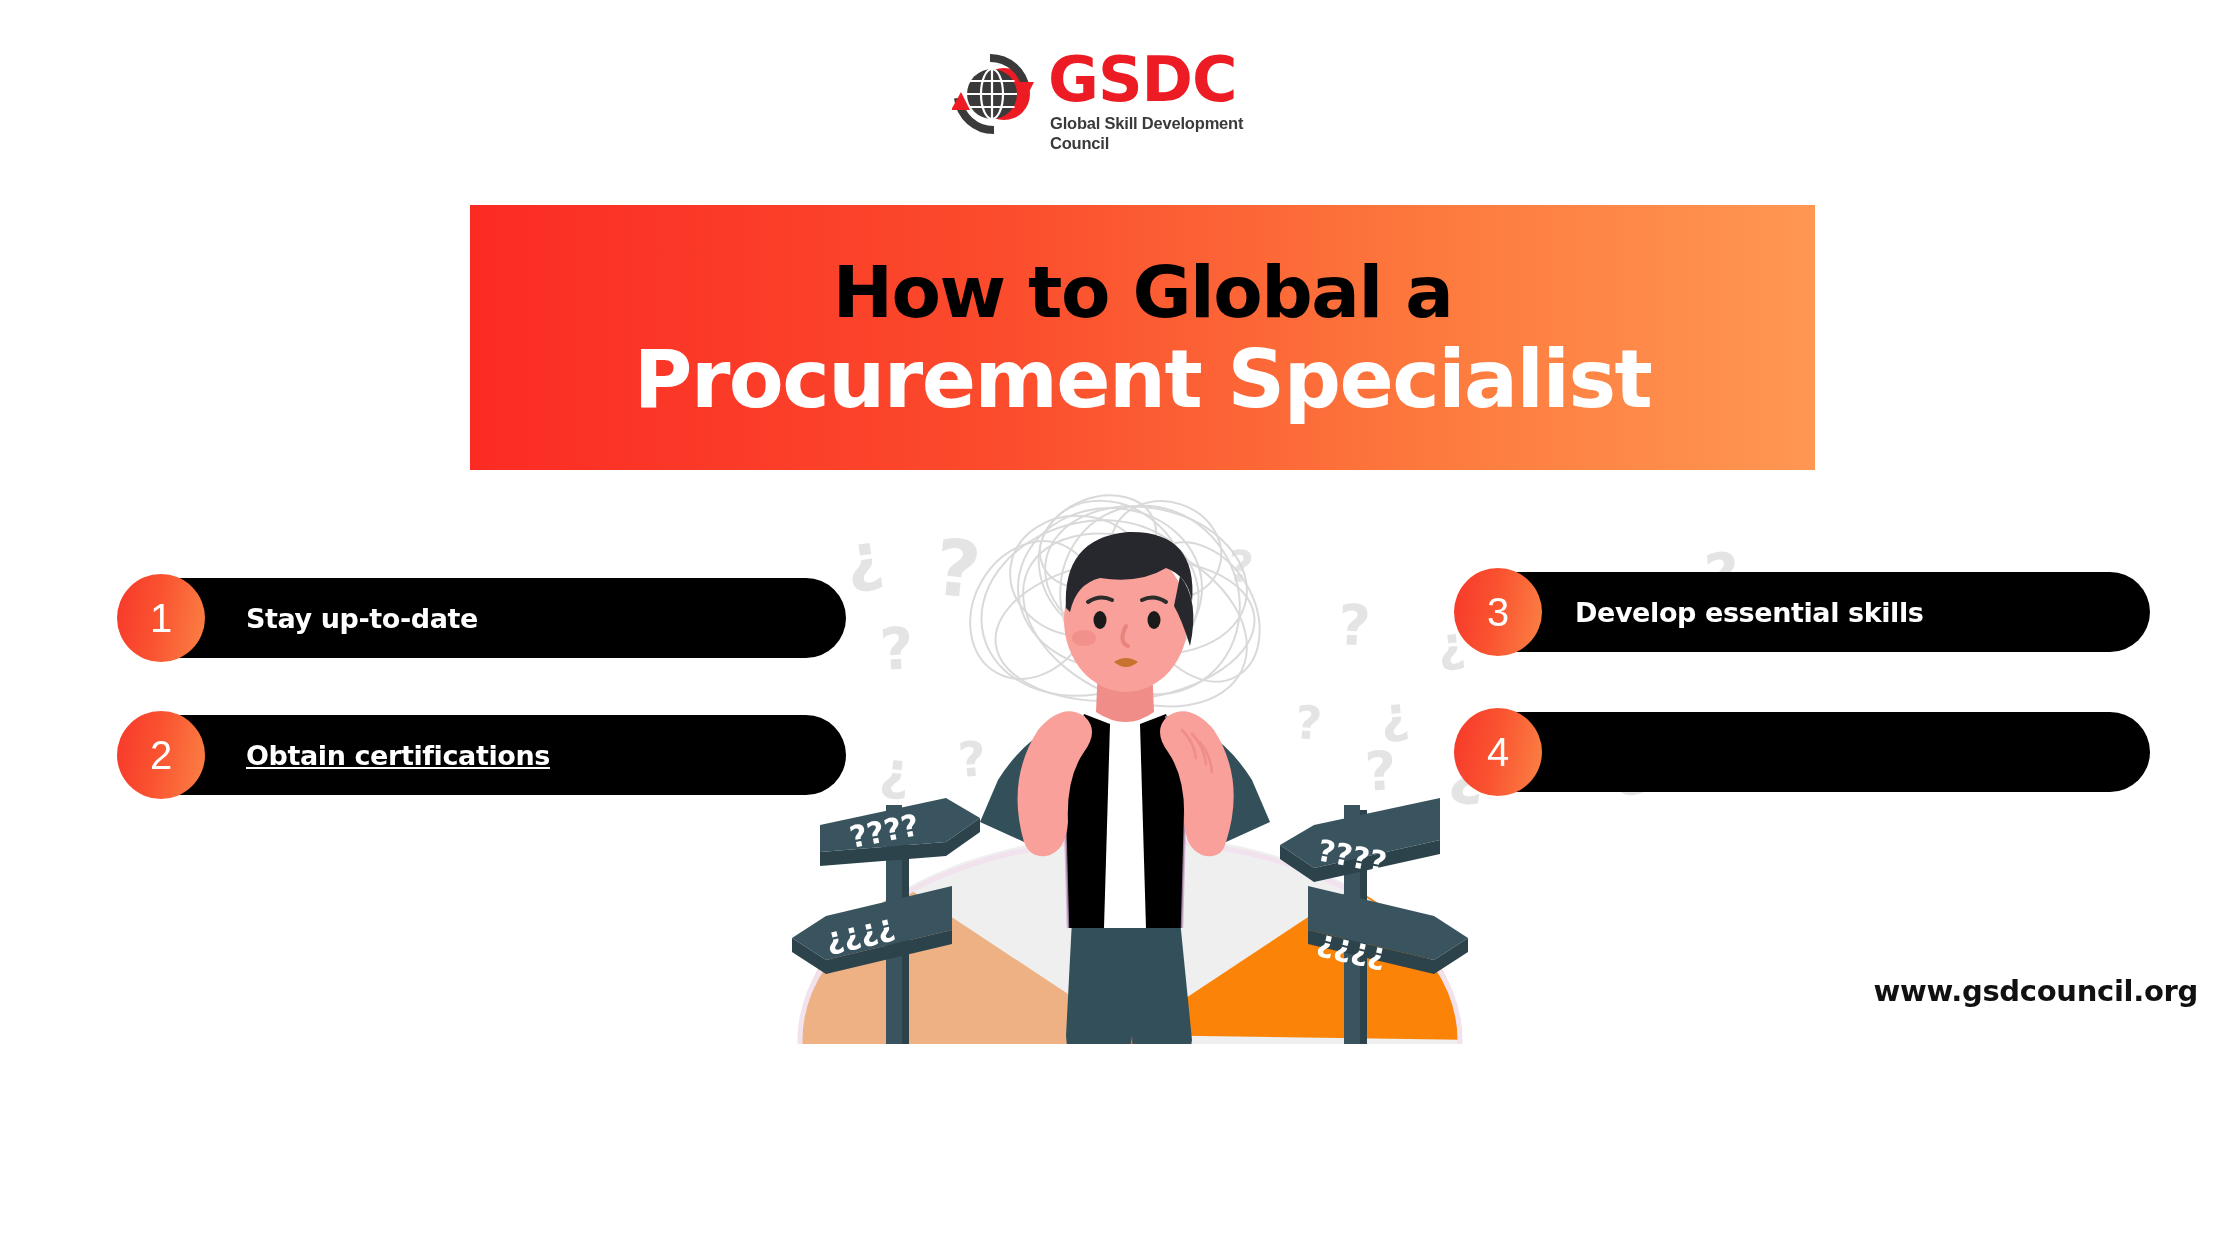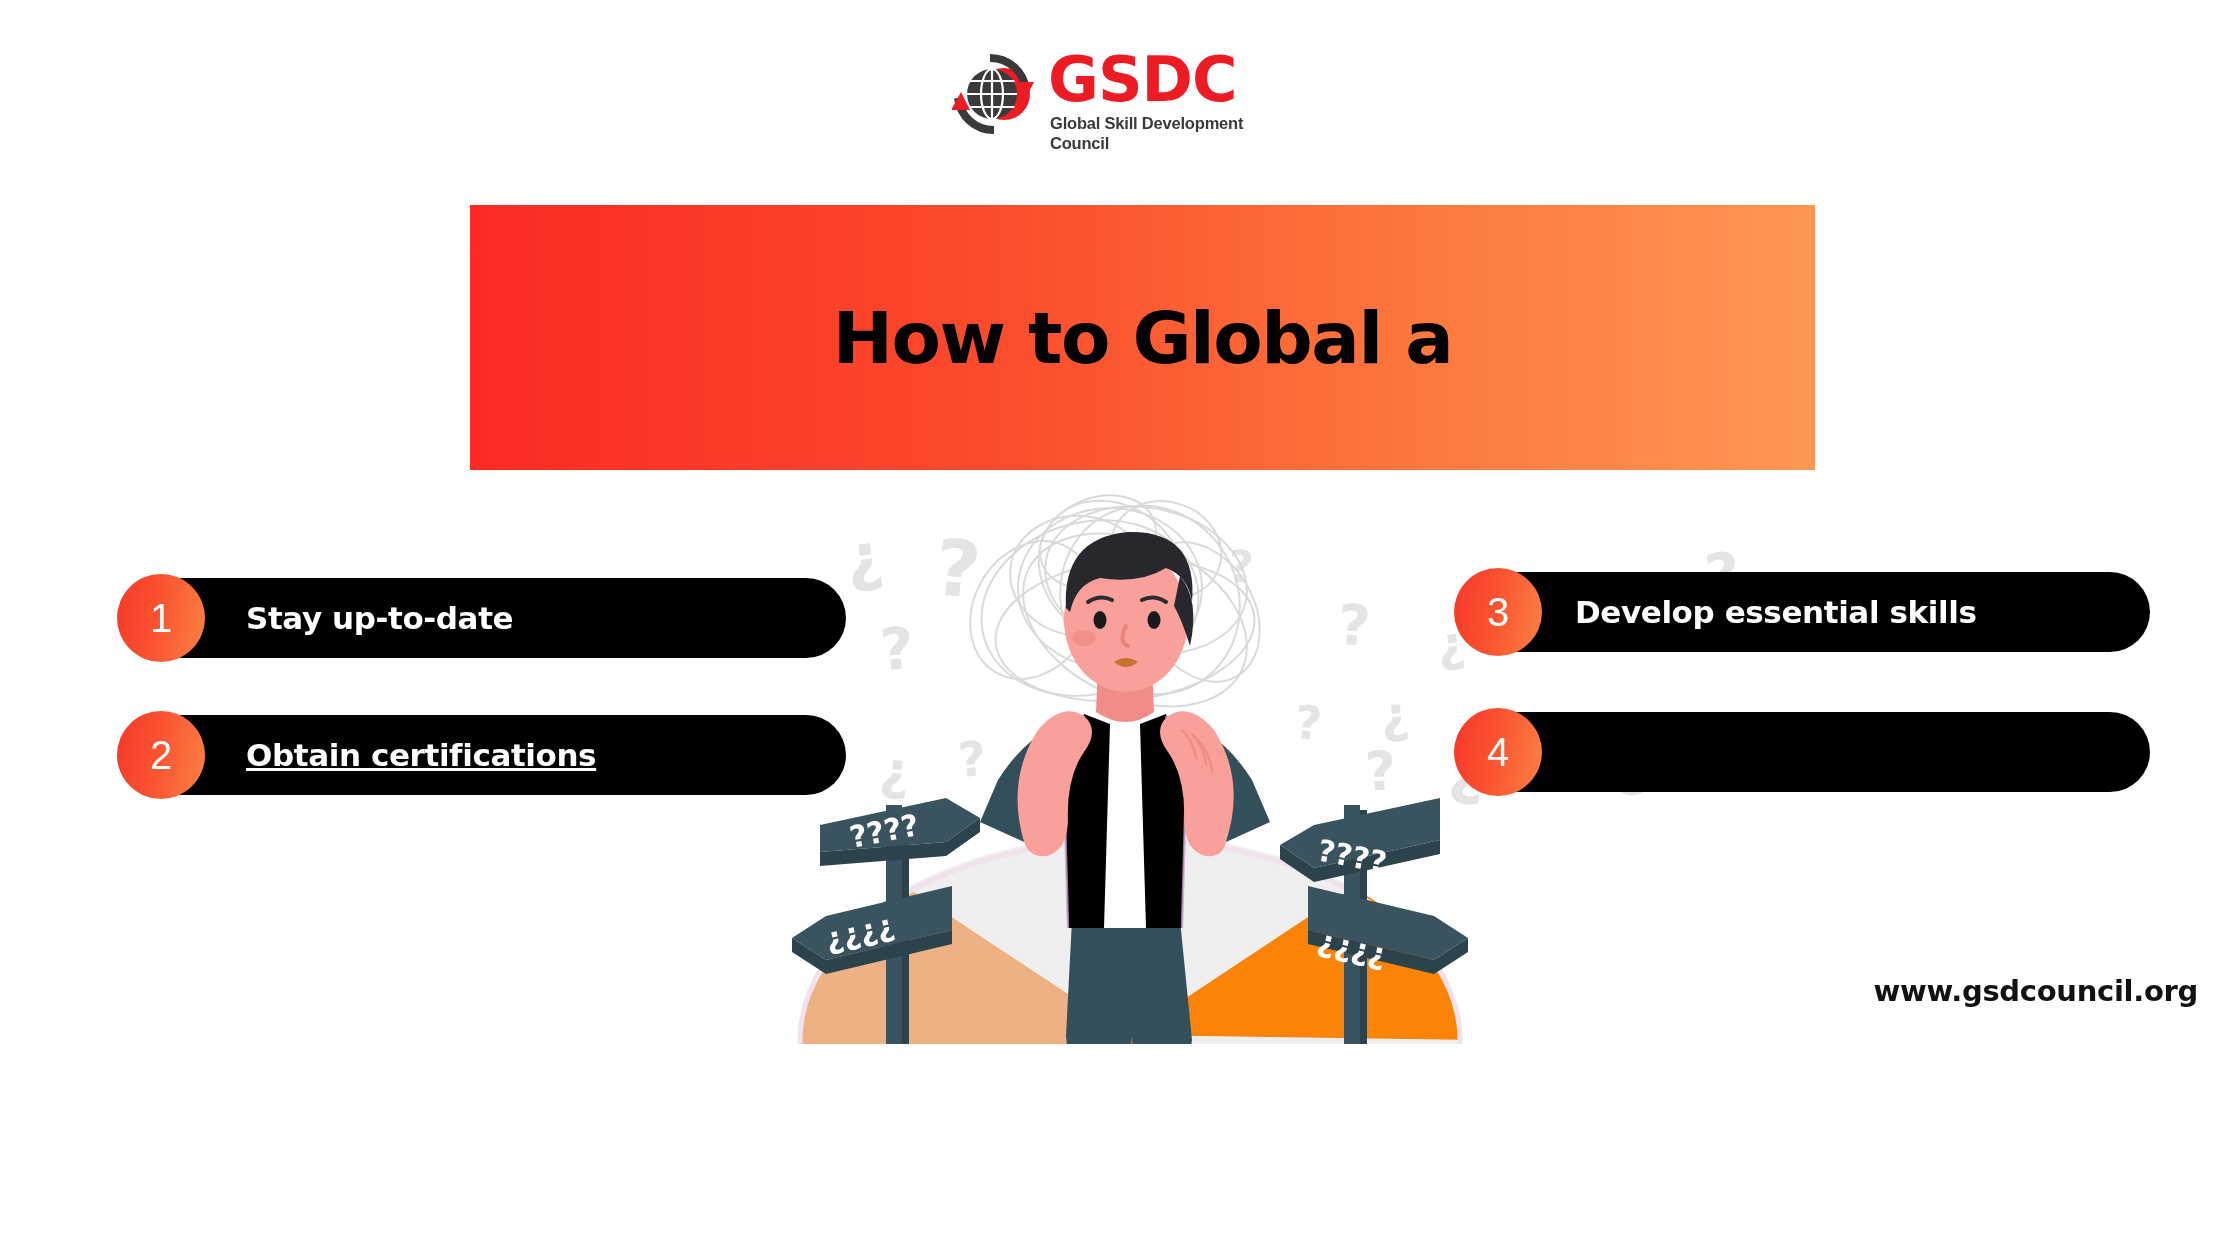--- a/index.html
+++ b/index.html
@@ -115,21 +115,21 @@
     color: #ffffff;
     font-family: "Liberation Sans", sans-serif;
     font-weight: 400;
     font-size: 40px;
     line-height: 40px;
   }
   .pill-label {
     color: #ffffff;
     font-family: "DejaVu Sans", sans-serif;
     font-weight: bold;
-    font-size: 31px;
+    font-size: 27px;
     letter-spacing: -0.4px;
     white-space: nowrap;
   }
 
   #pill-1 { left: 128px; top: 578px;  width: 718px; }
   #pill-2 { left: 128px; top: 715px;  width: 718px; }
   #pill-3 { left: 1465px; top: 572px; width: 685px; }
   #pill-4 { left: 1465px; top: 712px; width: 685px; }
 
   #pill-1 .pill-label { margin-left: 118px; }
@@ -200,20 +200,21 @@
       </svg>
     </div>
     <div id="logo-text-wrap">
       <div id="logo-word">GSDC</div>
       <div id="logo-tagline">Global Skill Development Council</div>
     </div>
   </div>
 
   <div id="banner">
     <div class="banner-line" id="banner-line1">How to Global a</div>
+    <div class="banner-line" id="banner-line2">Procurement Specialist</div>
   </div>
 
   <div id="bg-question-marks">
       <span class="bg-q" style="left: 845px; top: 525px; font-size: 64px; transform: rotate(-8deg);">¿</span>
       <span class="bg-q" style="left: 935px; top: 530px; font-size: 78px; transform: rotate(6deg);">?</span>
       <span class="bg-q" style="left: 880px; top: 620px; font-size: 58px; transform: rotate(-4deg);">?</span>
       <span class="bg-q" style="left: 1612px; top: 560px; font-size: 70px; transform: rotate(4deg);">¿</span>
       <span class="bg-q" style="left: 1705px; top: 545px; font-size: 60px; transform: rotate(-6deg);">?</span>
       <span class="bg-q" style="left: 1338px; top: 598px; font-size: 56px; transform: rotate(3deg);">?</span>
       <span class="bg-q" style="left: 1380px; top: 690px; font-size: 50px; transform: rotate(-5deg);">¿</span>

